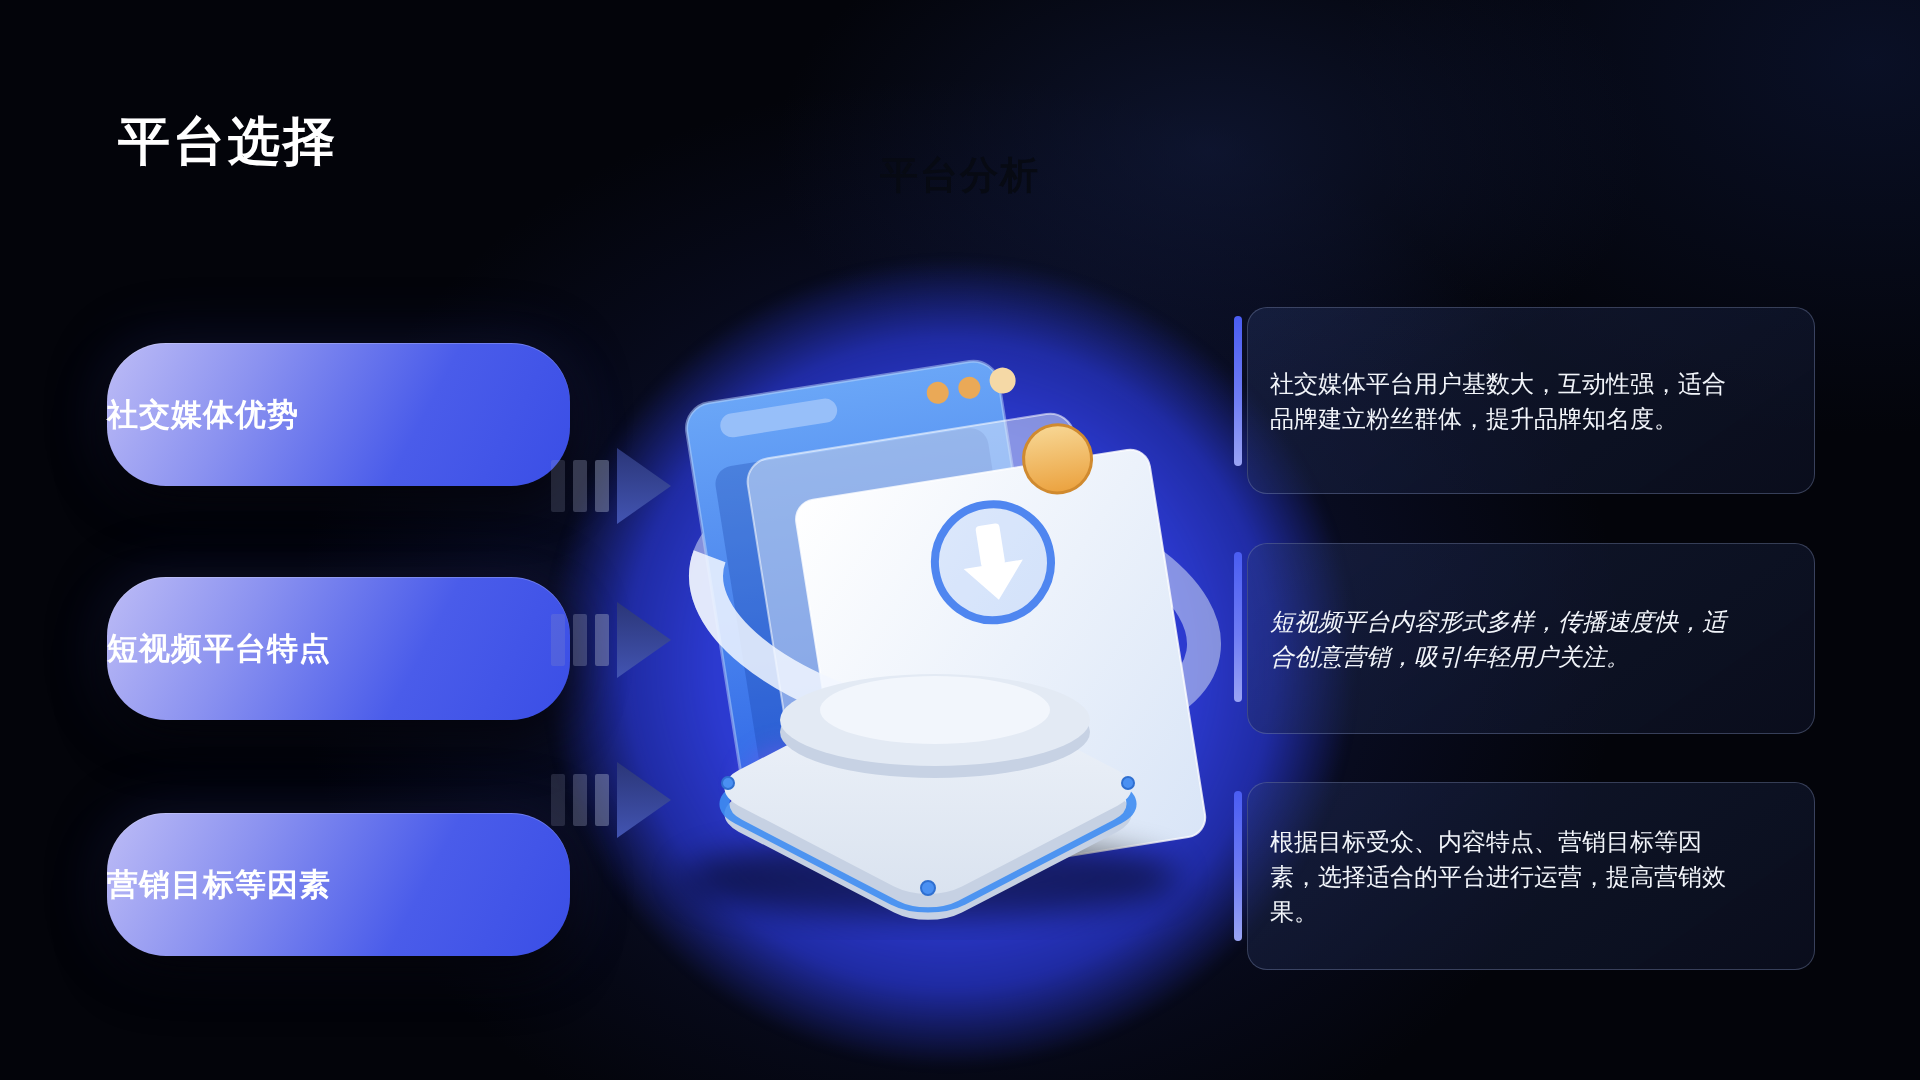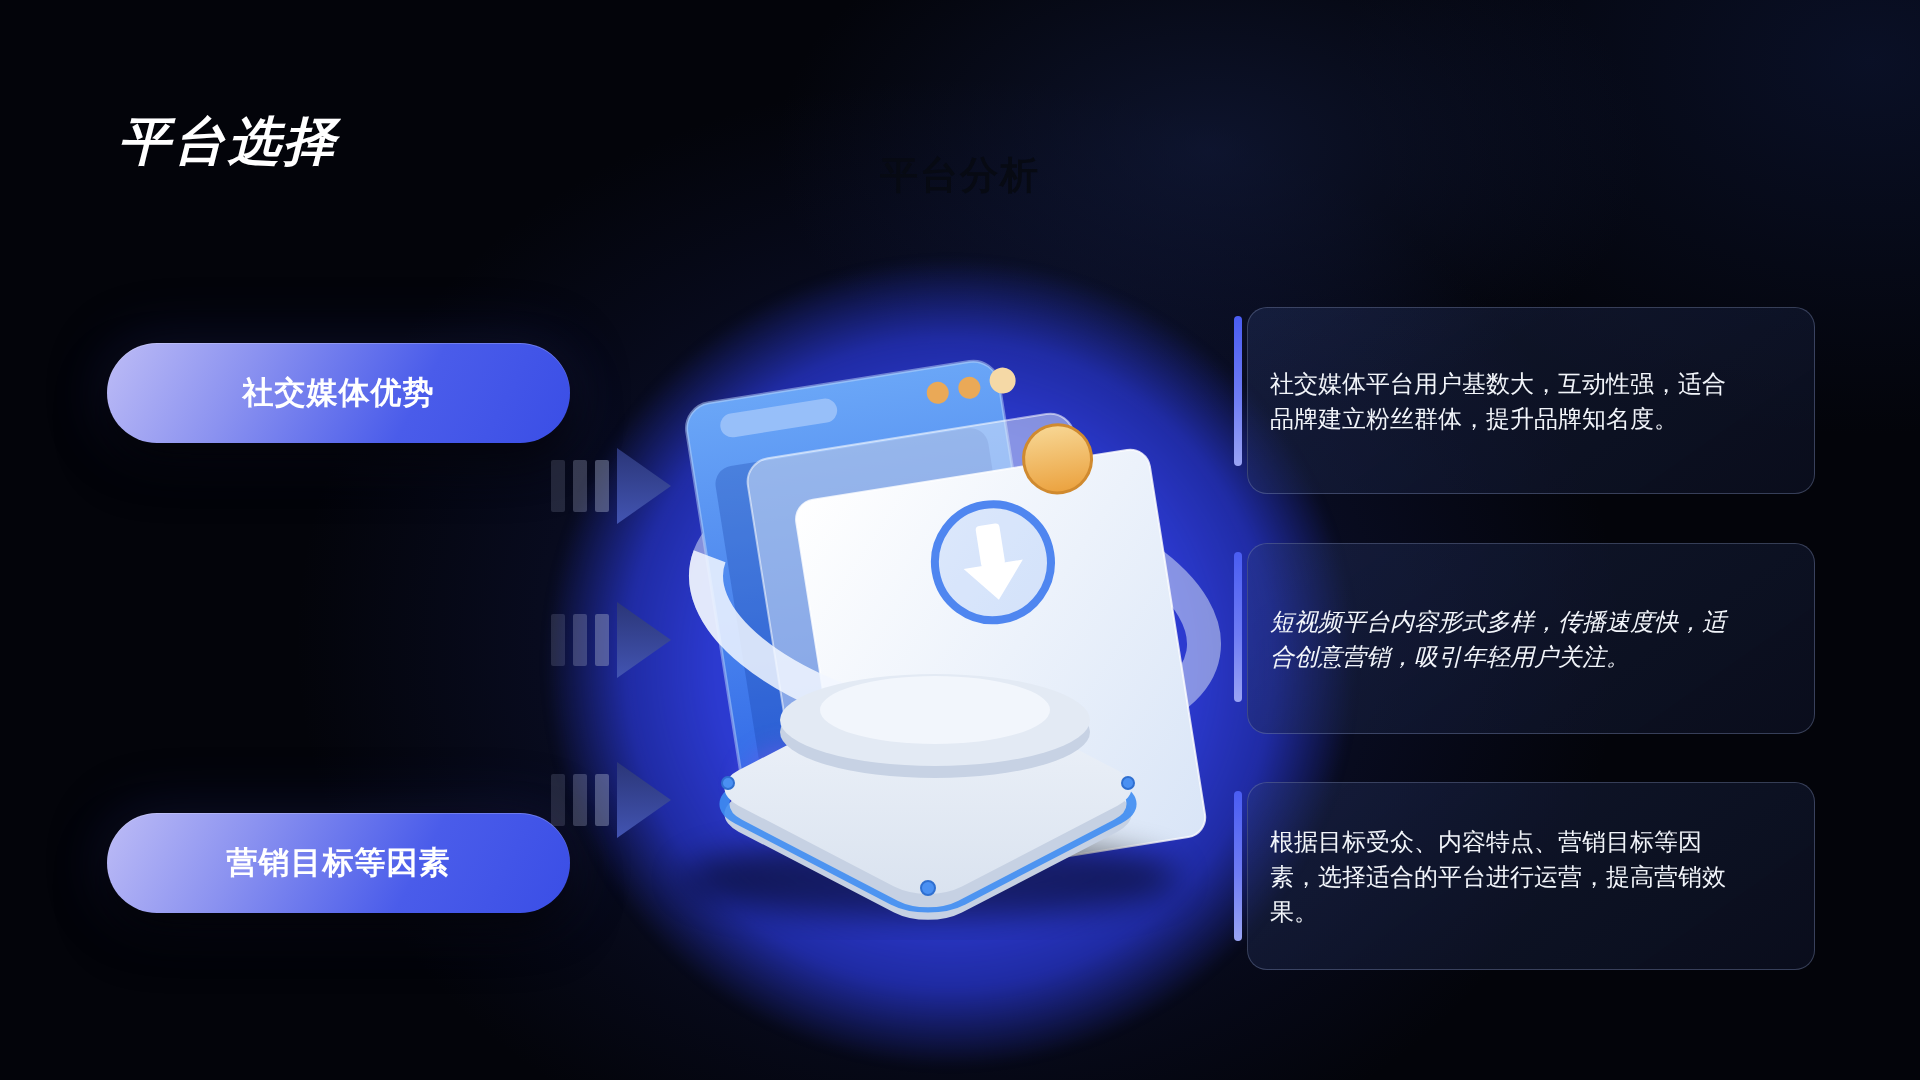--- a/index.html
+++ b/index.html
@@ -4,30 +4,30 @@
 <style>
   html,body{margin:0;padding:0;background:#000;}
   body{width:1920px;height:1080px;overflow:hidden;font-family:"Liberation Sans","DejaVu Sans",sans-serif;}
   .slide{position:absolute;left:0;top:0;width:1920px;height:1080px;overflow:hidden;
     background:
       radial-gradient(620px 380px at 1210px 150px, rgba(22,33,74,0.55), transparent 70%),
       radial-gradient(920px 780px at 958px 640px, rgba(30,42,120,0.50), transparent 72%),
       radial-gradient(700px 500px at 1870px 60px, rgba(18,30,72,0.45), transparent 75%),
       #03040a;}
   .page-title{position:absolute;left:118px;top:72px;font-size:52px;font-weight:800;
-    color:#ffffff;letter-spacing:3px;font-style:italic;}
+    color:#ffffff;letter-spacing:3px;}
   .page-subtitle{position:absolute;left:880px;top:150px;font-size:38px;font-weight:700;
     color:#070a13;letter-spacing:2px;}
   
   .glow-circle{position:absolute;left:545px;top:258px;width:810px;height:810px;border-radius:50%;
     background:radial-gradient(closest-side,#3444e4 0%,#2c3ad0 58%,rgba(38,52,200,0.78) 80%,rgba(30,42,170,0) 100%);
     filter:blur(5px);}
   
-  .pill{position:absolute;left:107px;width:463px;height:100px;border-radius:59px;
-    display:flex;align-items:center;justify-content:center;
+  .pill{position:absolute;left:107px;width:463px;height:143px;border-radius:59px;
+    display:flex;align-items:center;
     background:linear-gradient(118deg,#bdbcf6 0%,#8b92f0 30%,#4a5cea 66%,#3a4ee6 100%);
     box-shadow:0 24px 48px rgba(0,0,0,0.72),0 0 60px rgba(40,45,120,0.35),inset 0 1px 0 rgba(255,255,255,0.22);}
   .pill span{font-size:31px;font-weight:700;color:#ffffff;letter-spacing:1px;}
   .pill-1{top:343px;} .pill-2{top:577px;} .pill-3{top:813px;}
   
   .arrow{position:absolute;left:551px;width:122px;height:80px;}
   .arrow-1{top:446px;} .arrow-2{top:600px;} .arrow-3{top:760px;}
   
   .card{position:absolute;left:1247px;width:566px;border-radius:20px;
     border:1px solid rgba(125,140,180,0.38);
@@ -55,20 +55,23 @@
           <stop offset="1" stop-color="#4254b2"></stop>
       </linearGradient>
     </defs>
   </svg>
 
   <h1 class="page-title">平台选择</h1>
   <div class="page-subtitle">平台分析</div>
 
   <div class="pill pill-1">
     <span>社交媒体优势</span>
+  </div>
+  <div class="pill pill-2">
+    <span>短视频平台特点</span>
   </div>
   <div class="pill pill-3">
     <span>营销目标等因素</span>
   </div>
 
   <svg class="arrow arrow-1" viewBox="0 0 122 80">
     <rect x="0" y="14" width="14" height="52" rx="2" fill="#9aa2c0" opacity="0.20"></rect>
     <rect x="22" y="14" width="14" height="52" rx="2" fill="#9aa2c0" opacity="0.32"></rect>
     <rect x="44" y="14" width="14" height="52" rx="2" fill="#9aa2c0" opacity="0.45"></rect>
     <polygon points="66,2 120,40 66,78" fill="url(#arrowGrad)"></polygon>

